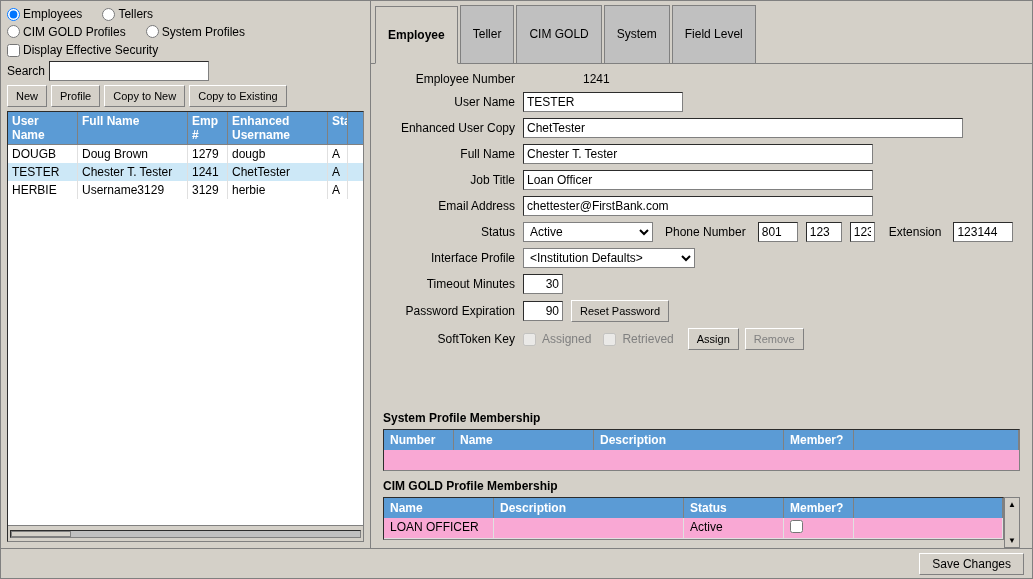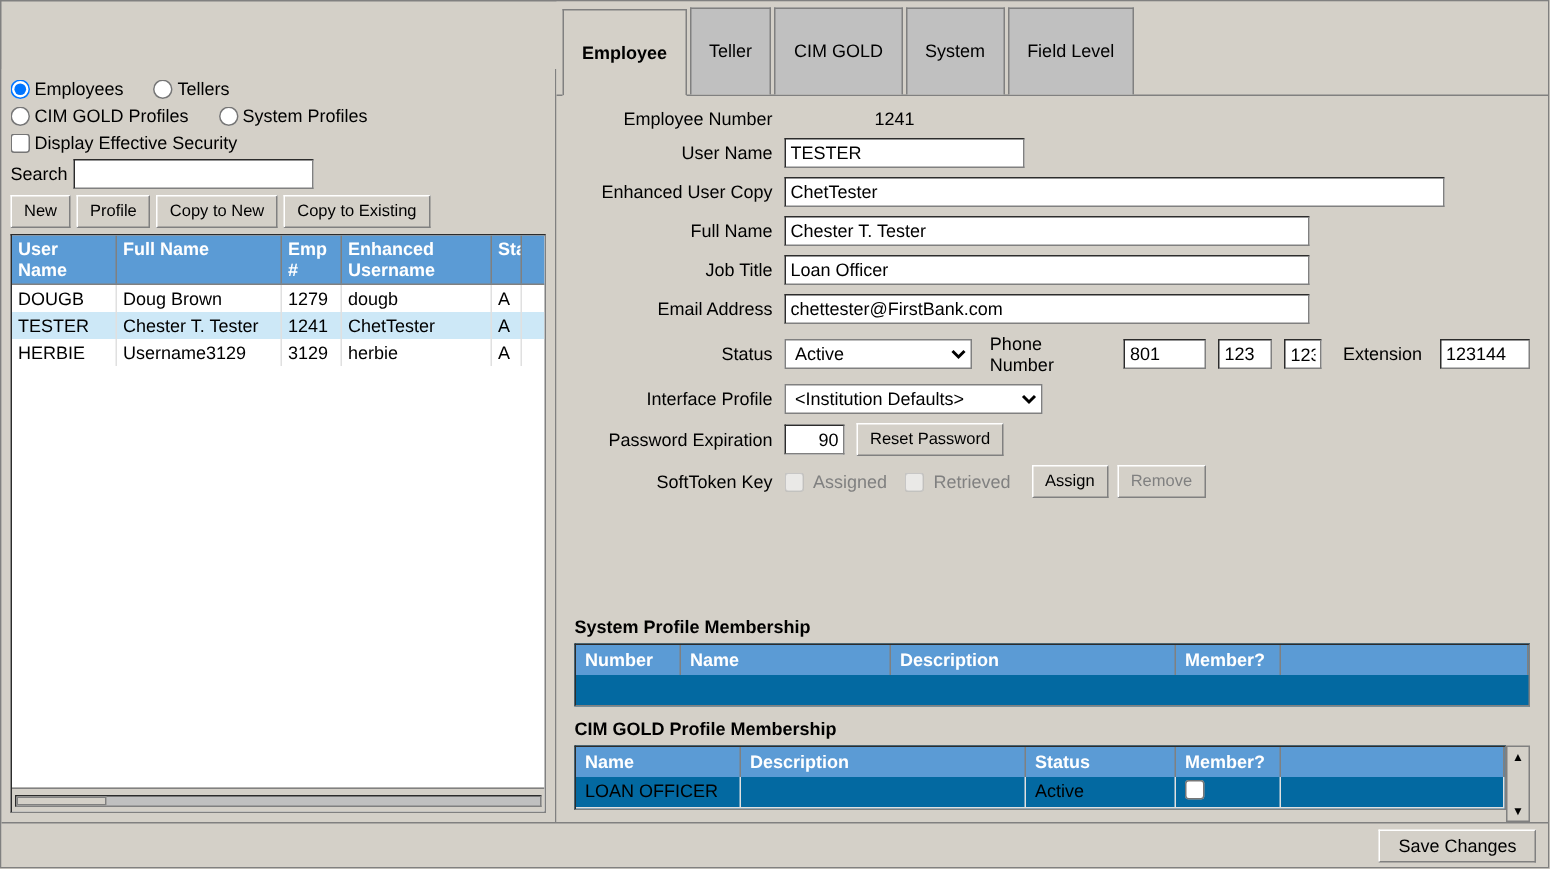--- a/index.html
+++ b/index.html
@@ -3,28 +3,28 @@
   <meta charset="utf-8">
   <style>
     * { box-sizing: border-box; margin: 0; padding: 0; font-family: Arial, sans-serif; font-size: 12px; }
     body { background: #d4d0c8; width: 1033px; height: 579px; overflow: hidden; }
     
     .main-container { width: 1033px; height: 579px; background: #d4d0c8; display: flex; flex-direction: column; border: 1px solid #808080; }
     
     .content-area { display: flex; flex: 1; overflow: hidden; }
     
     
-    .left-panel { width: 370px; min-width: 370px; background: #d4d0c8; padding: 6px; display: flex; flex-direction: column; border-right: 1px solid #808080; margin-top: 45px; }
+    .left-panel { width: 370px; min-width: 370px; background: #d4d0c8; padding: 6px; display: flex; flex-direction: column; border-right: 1px solid #808080; }
     
     .radio-group { display: flex; gap: 20px; margin-bottom: 4px; align-items: center; }
     .radio-group label { display: flex; align-items: center; gap: 3px; cursor: pointer; }
     .radio-group input[type="radio"] { margin: 0; }
     
     .radio-row2 { display: flex; gap: 20px; margin-bottom: 4px; align-items: center; }
-    .radio-row2 label { display: flex; align-items: flex-end; gap: 3px; cursor: pointer; }
+    .radio-row2 label { display: flex; align-items: flex-start; gap: 3px; cursor: pointer; }
     
     .checkbox-row { margin-bottom: 4px; }
     .checkbox-row label { display: flex; align-items: center; gap: 3px; cursor: pointer; }
     
     .search-row { display: flex; align-items: center; gap: 4px; margin-bottom: 4px; }
     .search-row input { width: 160px; height: 20px; border: 1px inset #808080; background: white; padding: 1px 3px; }
     
     .btn-row { display: flex; gap: 4px; margin-bottom: 4px; }
     .btn { height: 22px; padding: 0 8px; background: #d4d0c8; border: 1px solid #808080; border-top-color: #ffffff; border-left-color: #ffffff; cursor: pointer; font-size: 11px; }
     .btn:disabled { color: #808080; }
@@ -69,21 +69,21 @@
     .text-input-num { width: 40px; text-align: right; }
     
     .select-input { height: 20px; border: 1px solid #808080; background: white; font-size: 12px; padding: 0 2px; }
     
     .status-row { display: flex; align-items: center; gap: 8px; }
     
     .soft-token-row { display: flex; align-items: center; gap: 6px; }
     
     .section-title { font-weight: bold; margin-bottom: 4px; margin-top: 8px; }
     
-    .grid-container { border: 1px inset #808080; background: #0369a1; margin-bottom: 8px; }
+    .grid-container { border: 1px inset #808080; background: #f9a8d4; margin-bottom: 8px; }
     .grid-header { display: flex; background: #5b9bd5; color: white; font-weight: bold; }
     .grid-header .gcol { padding: 3px 6px; border-right: 1px solid #808080; overflow: hidden; }
     .grid-body { min-height: 20px; }
     .grid-row { display: flex; border-bottom: 1px solid #e0e0e0; }
     .grid-row .gcol { padding: 2px 6px; border-right: 1px solid #e0e0e0; }
     
     .gcol-number { width: 70px; }
     .gcol-name { width: 140px; }
     .gcol-desc { width: 190px; }
     .gcol-member { width: 70px; }
@@ -237,37 +237,43 @@
           </div>
 
           <div class="form-row">
             <div class="form-label">Status</div>
             <div class="form-value status-row">
               <select class="select-input" style="width: 130px;">
                 <option>Active</option>
                 <option>Inactive</option>
               </select>
               <span style="margin-left: 4px; margin-right: 4px;">Phone Number</span>
-              <input type="text" class="text-input" style="width: 55px;" value="801">
+              <input type="text" class="text-input" style="width: 40px;" value="801">
               <input type="text" class="text-input" style="width: 36px;" value="123">
               <input type="text" class="text-input" style="width: 25px;" value="1234">
               <span style="margin-left: 6px; margin-right: 4px;">Extension</span>
               <input type="text" class="text-input" style="width: 60px;" value="123144">
             </div>
           </div>
 
           <div class="form-row">
             <div class="form-label">Interface Profile</div>
             <div class="form-value">
               <select class="select-input" style="width: 172px;">
                 <option>&lt;Institution Defaults&gt;</option>
               </select>
             </div>
           </div>
 
+          <div class="form-row">
+            <div class="form-label">Timeout Minutes</div>
+            <div class="form-value">
+              <input type="text" class="text-input text-input-num" value="30" style="">
+            </div>
+          </div>
 
           <div class="form-row">
             <div class="form-label">Password Expiration</div>
             <div class="form-value" style="display:flex; align-items:center; gap:8px;">
               <input type="text" class="text-input text-input-num" value="90" style="">
               <button class="btn">Reset Password</button>
             </div>
           </div>
 
           <div class="form-row">

